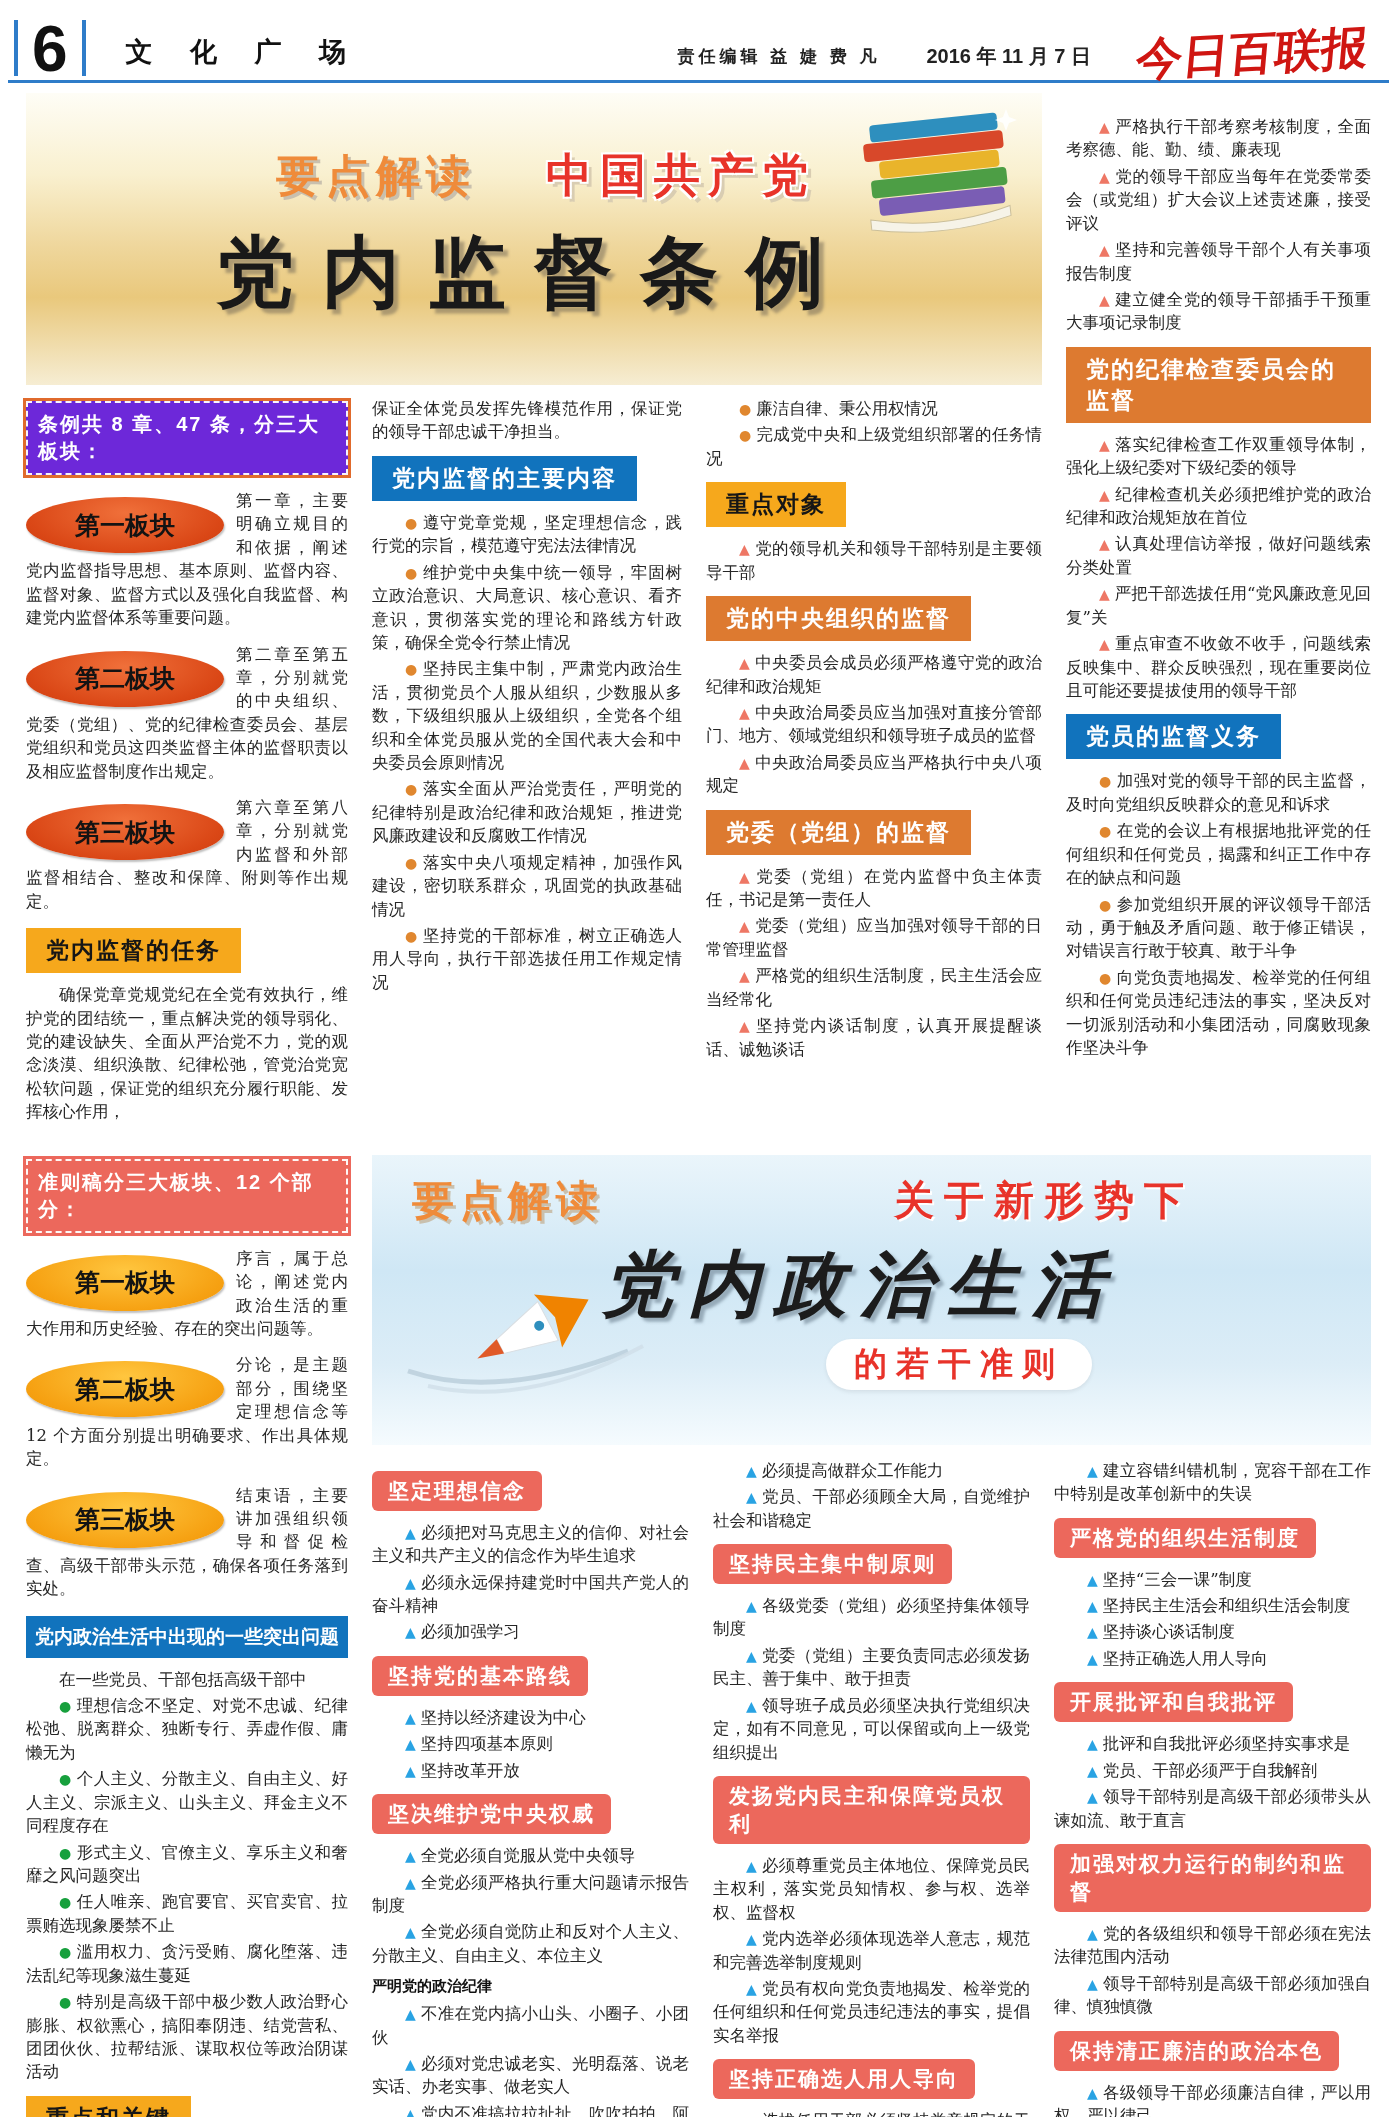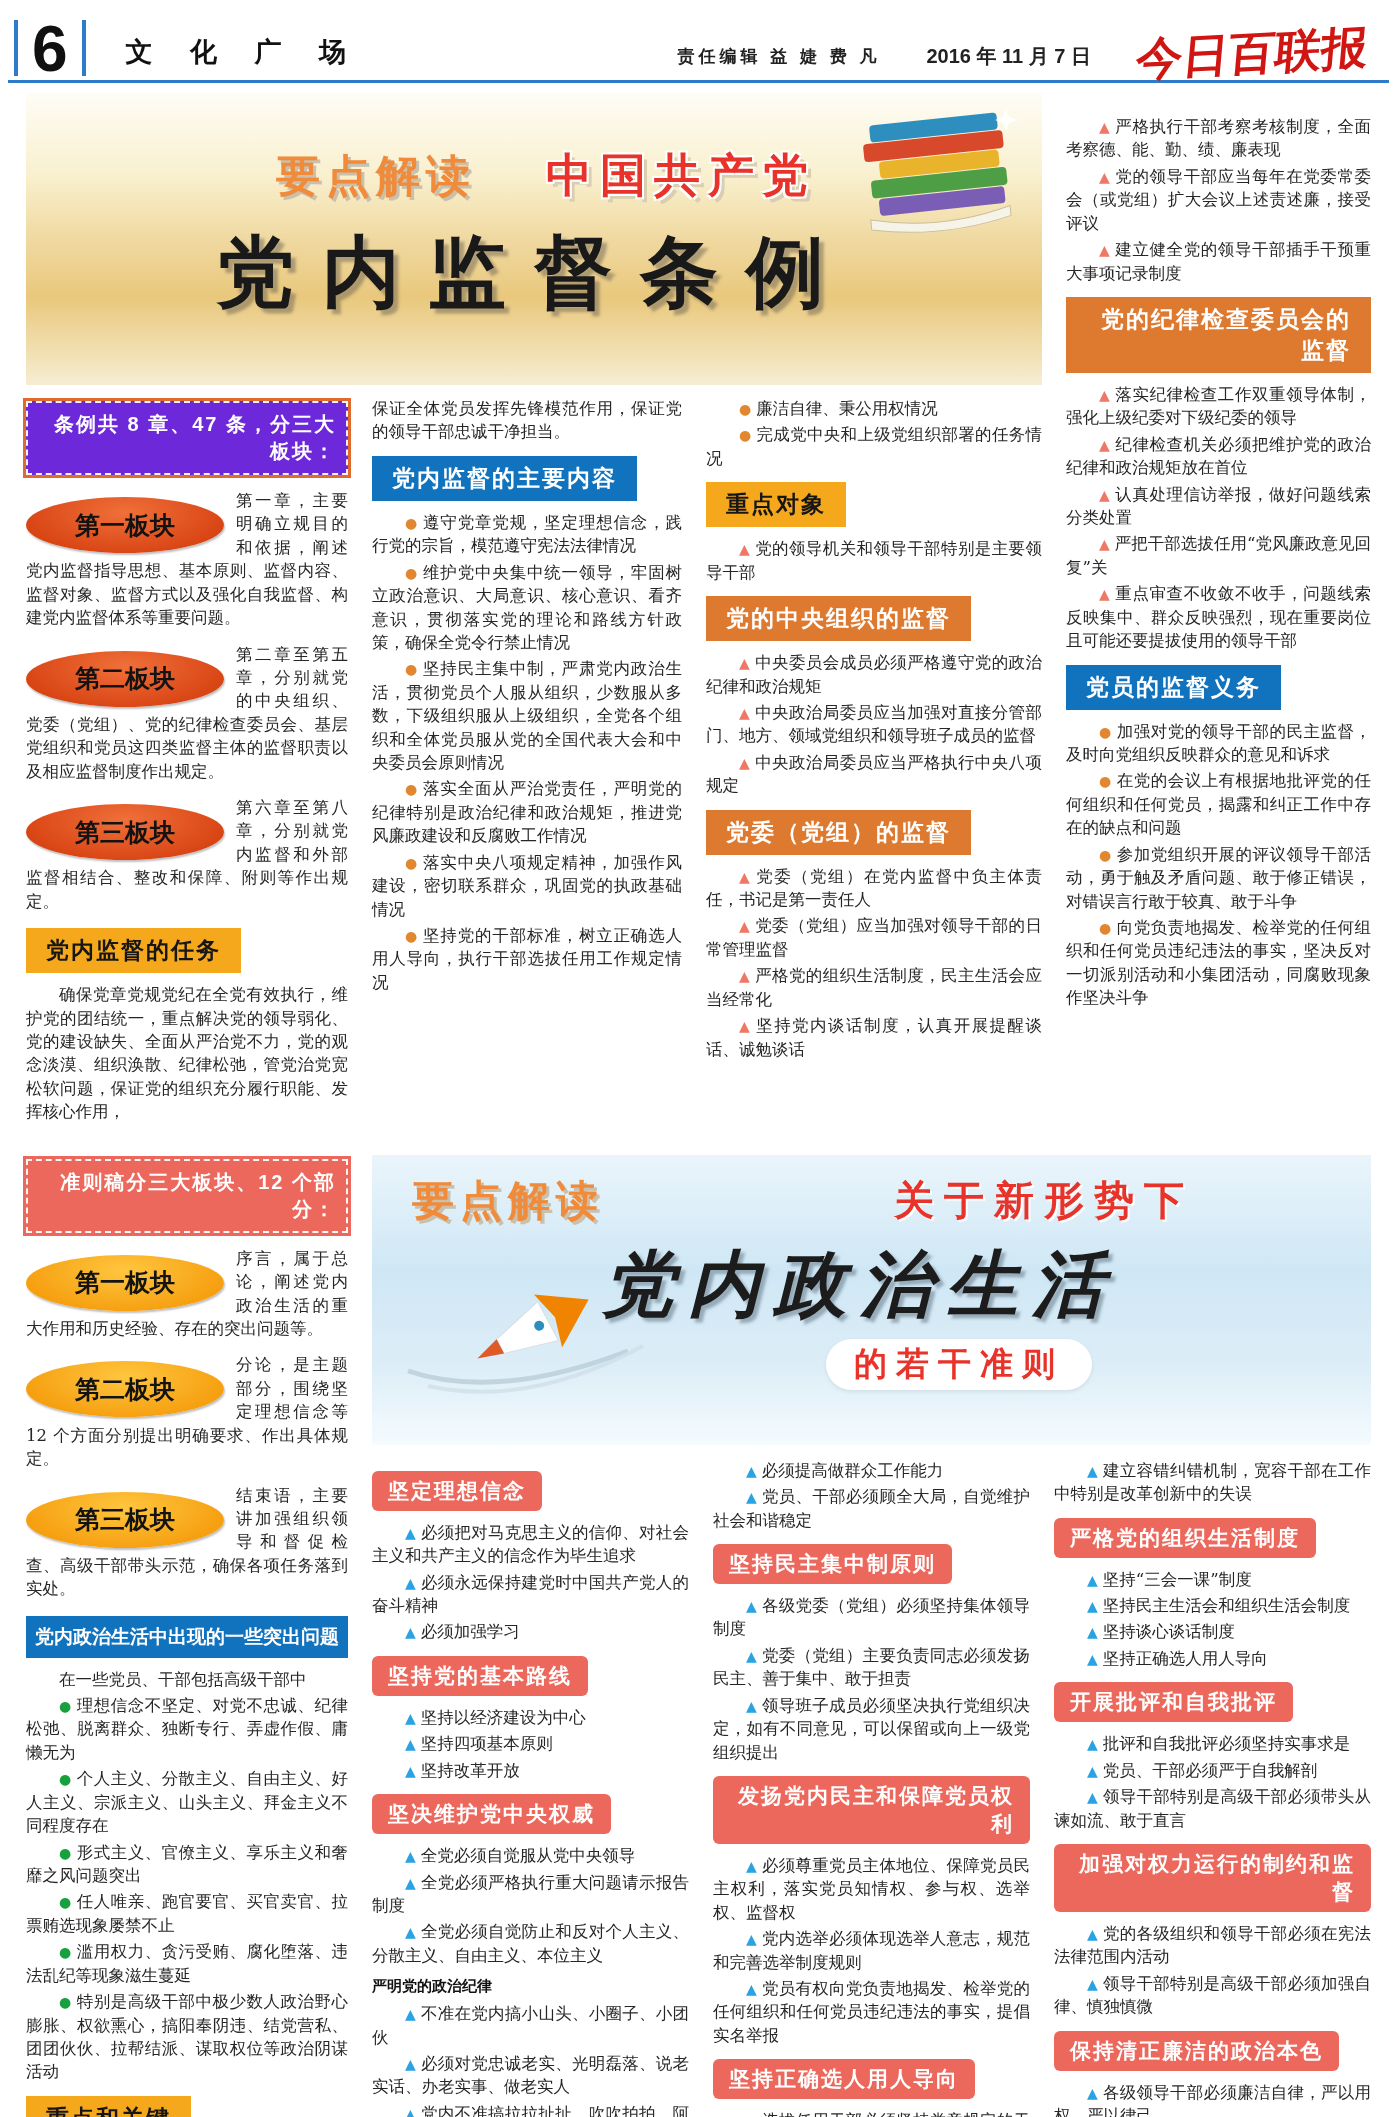--- a/index.html
+++ b/index.html
@@ -26,21 +26,21 @@
   p.body, p.b { font-size:16.5px; line-height:1.42; text-align:justify; color:#262626; margin-bottom:3px; }
   p.indent { text-indent:2em; }
   p.b { text-indent:2em; }
   .mk::before { font-size:14px; margin-right:5px; font-family:"DejaVu Sans",sans-serif; }
   .mk.dO::before { content:"●"; color:#e0872f; }
   .mk.dG::before { content:"●"; color:#17a03d; }
   .mk.tR::before { content:"▲"; color:#ee7765; }
   .mk.tB::before { content:"▲"; color:#29a3e3; }
 
   .hd { font-family:"Liberation Sans",sans-serif; font-weight:bold; width:fit-content;
-        padding:7px 20px; margin:12px 0 10px; font-size:23px; letter-spacing:2px;text-align:right; }
+        padding:7px 20px; margin:12px 0 10px; font-size:23px; letter-spacing:2px; }
   .h-yellow { background:#f6a81c; color:#161616; }
   .h-blue   { background:#1173bd; color:#fff; }
   .h-orange { background:#dd7a30; color:#fff; }
   .h-salmon { background:#ec685c; color:#fff; padding:6px 16px; font-size:21px;border-radius:6px; }
   .h-dashed { border:2px dashed rgba(255,255,255,.95); color:#fff; font-size:20px; padding:8px 10px;
               width:100%; margin:4px 0 14px; }
   .h-dashed.o { background:#6d28d9; box-shadow:0 0 0 3px #e06a2c; }
   .h-dashed.r { background:#ec685c; box-shadow:0 0 0 3px #ec685c; }
   .h-wide { width:100%; text-align:center; padding:8px 4px; font-size:19px; letter-spacing:0; }
   .subhead { font-family:"Liberation Sans",sans-serif; font-weight:bold; font-size:15px; margin:10px 0 6px; color:#111; }
@@ -181,20 +181,21 @@
           <p class="b"><span class="mk tR"></span><span>党委（党组）应当加强对领导干部的日常管理监督</span></p>
           <p class="b"><span class="mk tR"></span><span>严格党的组织生活制度，民主生活会应当经常化</span></p>
           <p class="b"><span class="mk tR"></span><span>坚持党内谈话制度，认真开展提醒谈话、诚勉谈话</span></p>
         </div>
       </div>
     </div>
 
     <aside class="a1-col4">
       <p class="b"><span class="mk tR"></span><span>严格执行干部考察考核制度，全面考察德、能、勤、绩、廉表现</span></p>
       <p class="b"><span class="mk tR"></span><span>党的领导干部应当每年在党委常委会（或党组）扩大会议上述责述廉，接受评议</span></p>
+      <p class="b"><span class="mk tR"></span><span>坚持和完善领导干部个人有关事项报告制度</span></p>
       <p class="b"><span class="mk tR"></span><span>建立健全党的领导干部插手干预重大事项记录制度</span></p>
 
       <h3 class="hd h-orange">党的纪律检查委员会的监督</h3>
       <p class="b"><span class="mk tR"></span><span>落实纪律检查工作双重领导体制，强化上级纪委对下级纪委的领导</span></p>
       <p class="b"><span class="mk tR"></span><span>纪律检查机关必须把维护党的政治纪律和政治规矩放在首位</span></p>
       <p class="b"><span class="mk tR"></span><span>认真处理信访举报，做好问题线索分类处置</span></p>
       <p class="b"><span class="mk tR"></span><span>严把干部选拔任用“党风廉政意见回复”关</span></p>
       <p class="b"><span class="mk tR"></span><span>重点审查不收敛不收手，问题线索反映集中、群众反映强烈，现在重要岗位且可能还要提拔使用的领导干部</span></p>
 
       <h3 class="hd h-blue">党员的监督义务</h3>

